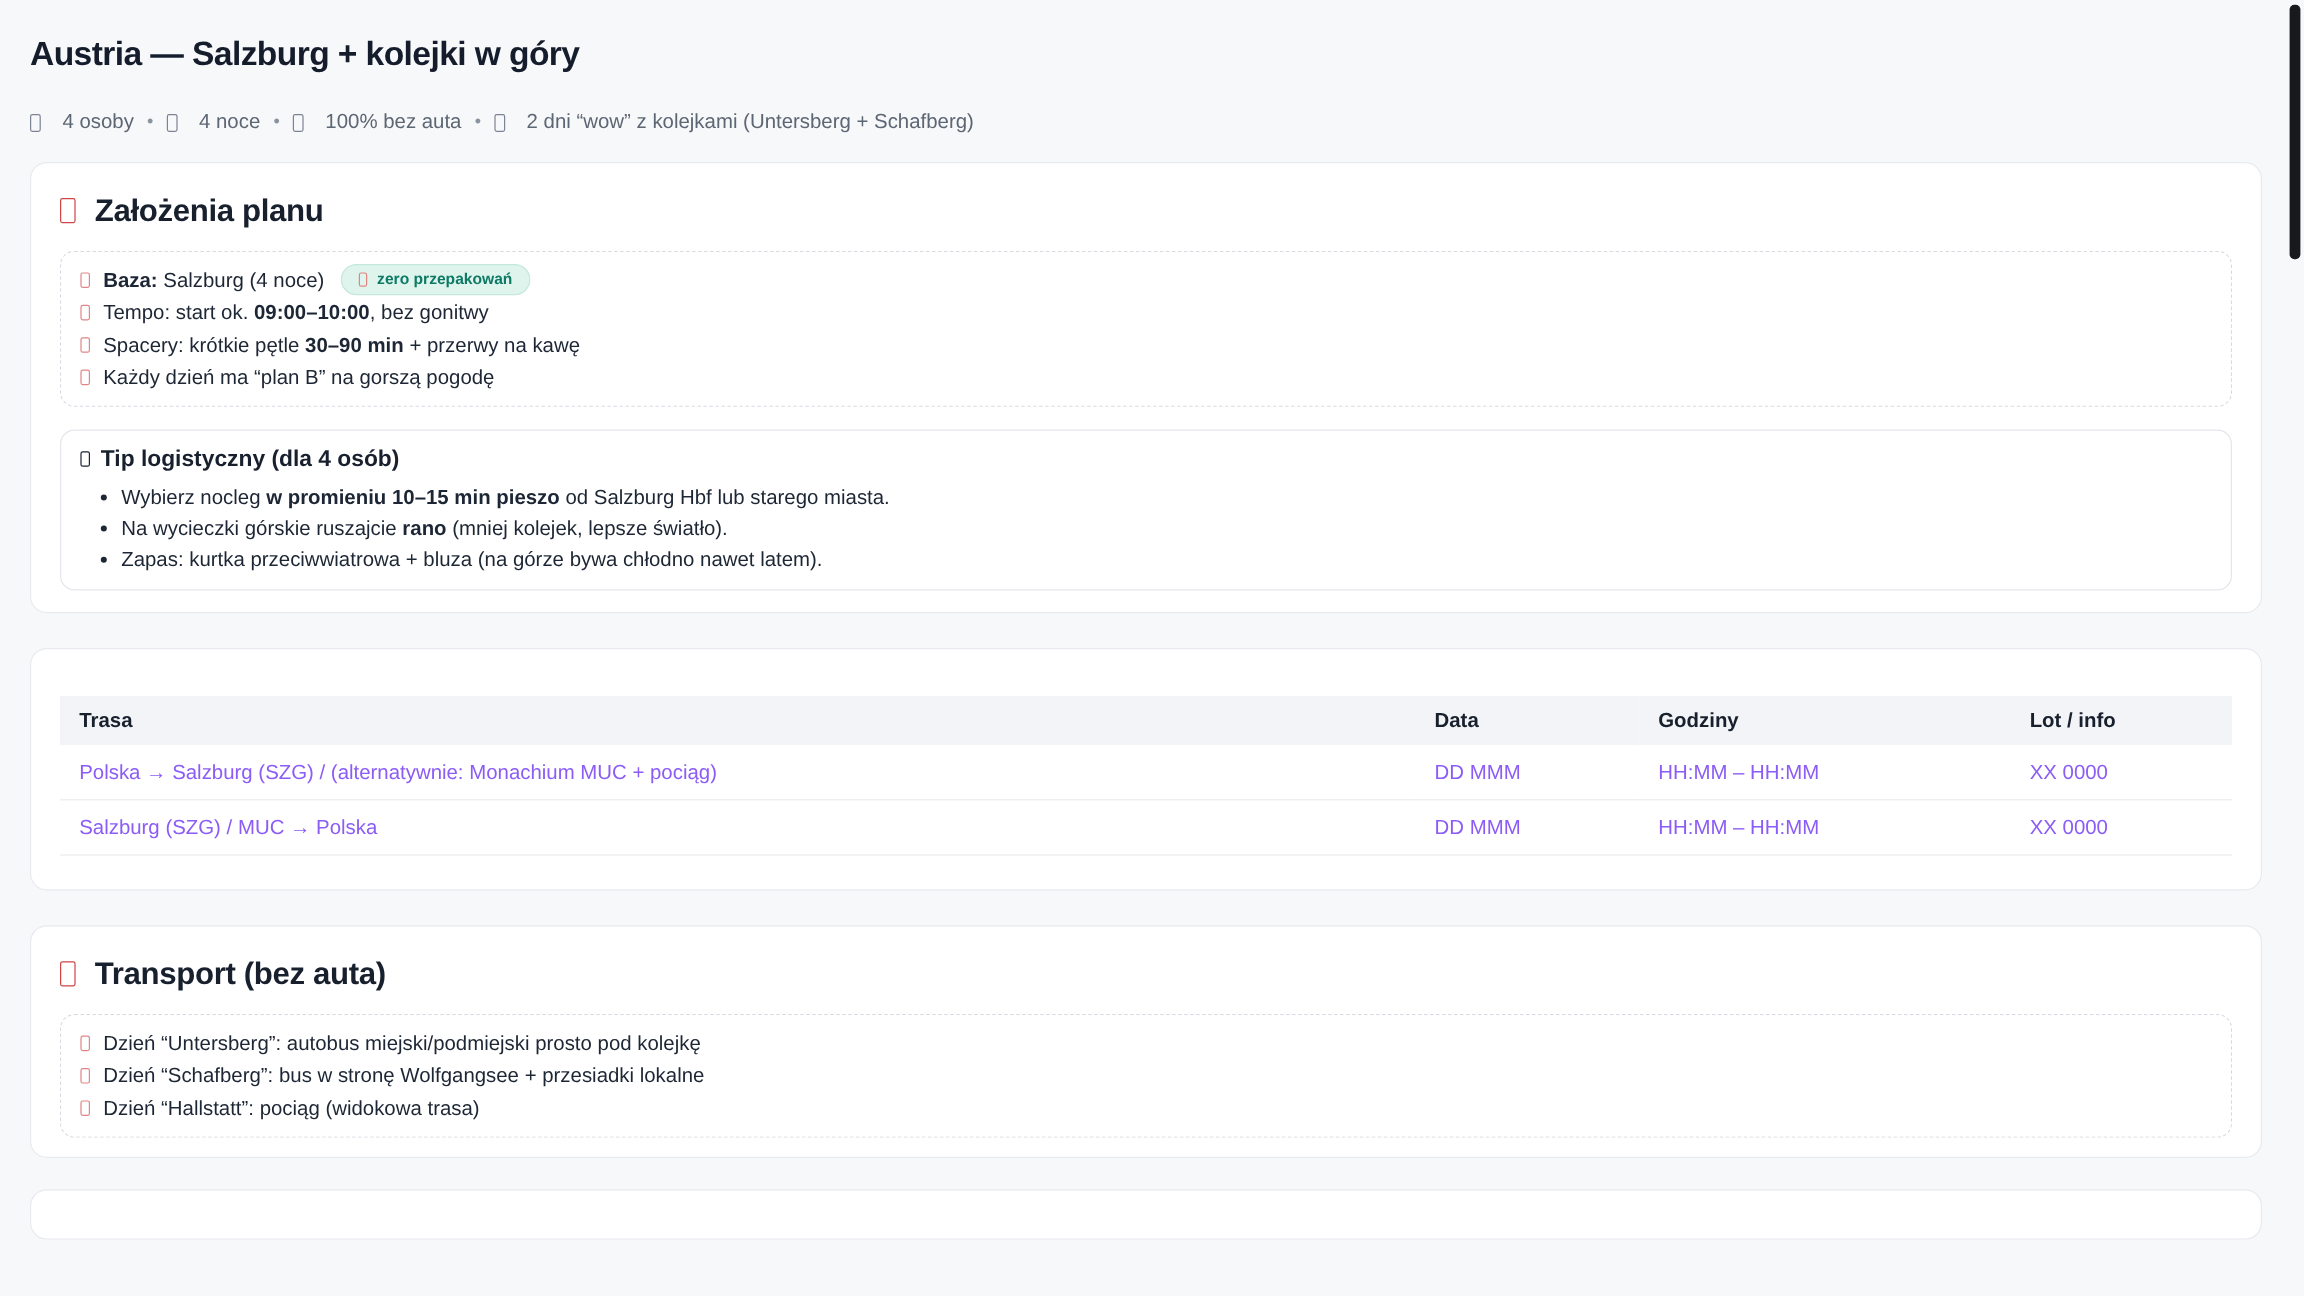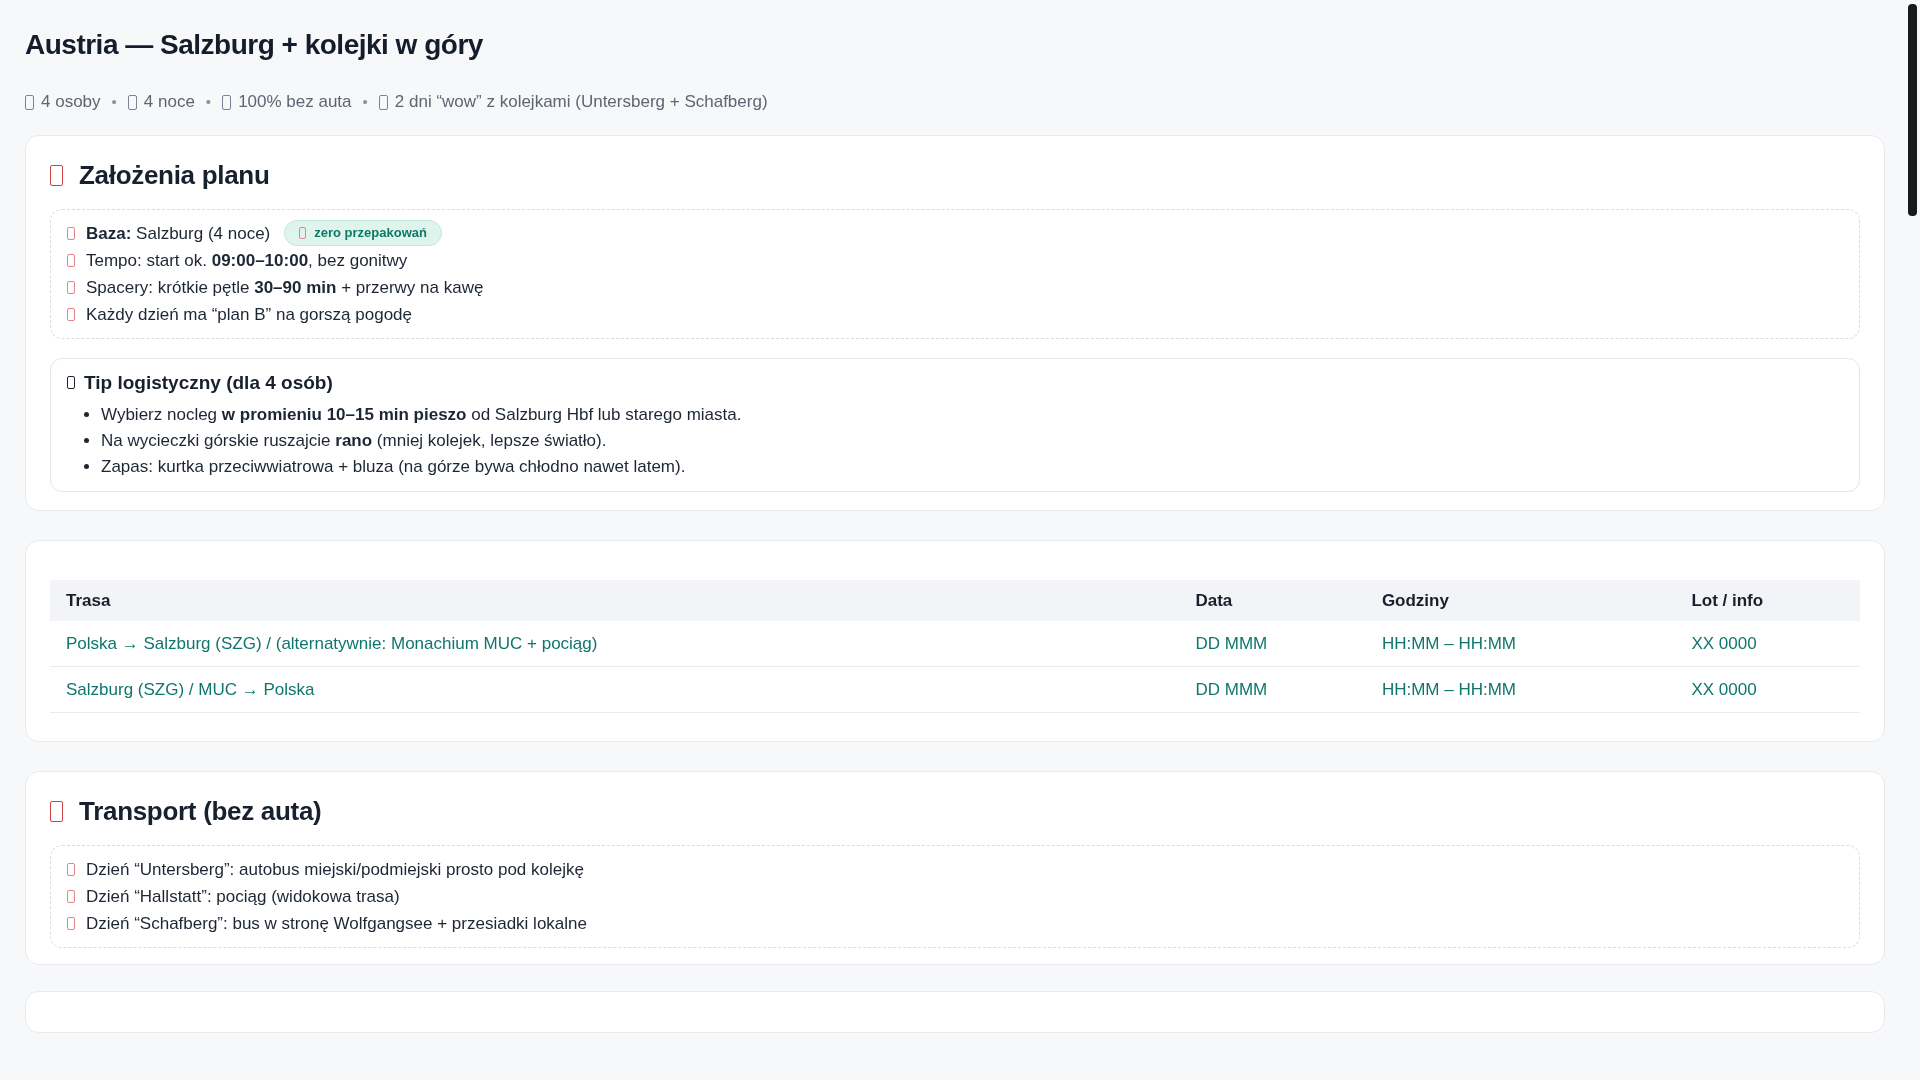--- a/index.html
+++ b/index.html
@@ -13,21 +13,21 @@
   .container { padding:24px 35px 0 25px; }
 
   h1.page-title {
     font-size:28px; font-weight:800; letter-spacing:-.5px;
     color:#151d2c; line-height:42px; margin:0 0 24px;
   }
   .meta-line {
     display:flex; align-items:center; gap:11px;
     color:#5d6673; font-size:17px; line-height:24px; margin-bottom:21px;
   }
-  .meta-item { display:inline-flex; align-items:center; gap:7px; }
+  .meta-item { display:inline-flex; align-items:center; gap:18px; }
   .meta-sep { color:#8a93a0; font-size:15px; }
 
   
   .tofu { display:inline-block; width:9px; height:15px; border:1.3px solid currentColor; border-radius:2px; flex:none; }
   .tofu.big { width:13px; height:21px; border-width:1.8px; }
   .tofu.small { width:8px; height:13px; }
   .c-red { color:#cf4444; }
   .c-salmon { color:#e28585; }
   .c-gray { color:#7b8494; }
   .c-dark { color:#1b2435; }
@@ -66,21 +66,21 @@
   .tip-box ul { margin:0; padding-left:34px; }
   .tip-box li { font-size:17px; line-height:26px; color:#1d2634; }
   .tip-box li b { font-weight:700; }
 
   table.flights { width:100%; border-collapse:collapse; margin-top:17px; font-size:17px; }
   table.flights th {
     background:#f2f4f7; text-align:left; font-weight:700; color:#18202e;
     padding:10px 16px; line-height:21px;
   }
   table.flights td {
-    padding:12px 16px; line-height:21px; color:#0f766e;
+    padding:12px 16px; line-height:21px; color:#8b5cf6;
     border-bottom:1px solid #e9ebee;
   }
   .note-line {
     display:flex; align-items:center; gap:10px;
     margin-top:18px; margin-bottom:10px;
     color:#6a7380; font-size:17px; line-height:24px;
   }
 
   
   .scrollbar-track { position:absolute; top:0; right:0; width:16px; height:1080px; }
@@ -200,25 +200,25 @@
       <span>Transport (bez auta)</span>
     </div>
 
     <div class="dashed-box">
       <div class="li-row">
         <span class="tofu small c-salmon"></span>
         <span>Dzień “Untersberg”: autobus miejski/podmiejski prosto pod kolejkę</span>
       </div>
       <div class="li-row">
         <span class="tofu small c-salmon"></span>
+        <span>Dzień “Schafberg”: bus w stronę Wolfgangsee + przesiadki lokalne</span>
+      </div>
+      <div class="li-row">
+        <span class="tofu small c-salmon"></span>
         <span>Dzień “Hallstatt”: pociąg (widokowa trasa)</span>
-      </div>
-      <div class="li-row">
-        <span class="tofu small c-salmon"></span>
-        <span>Dzień “Schafberg”: bus w stronę Wolfgangsee + przesiadki lokalne</span>
       </div>
     </div>
   </section>
 
   <section class="card">
     
   </section>
 
 </div>
 

